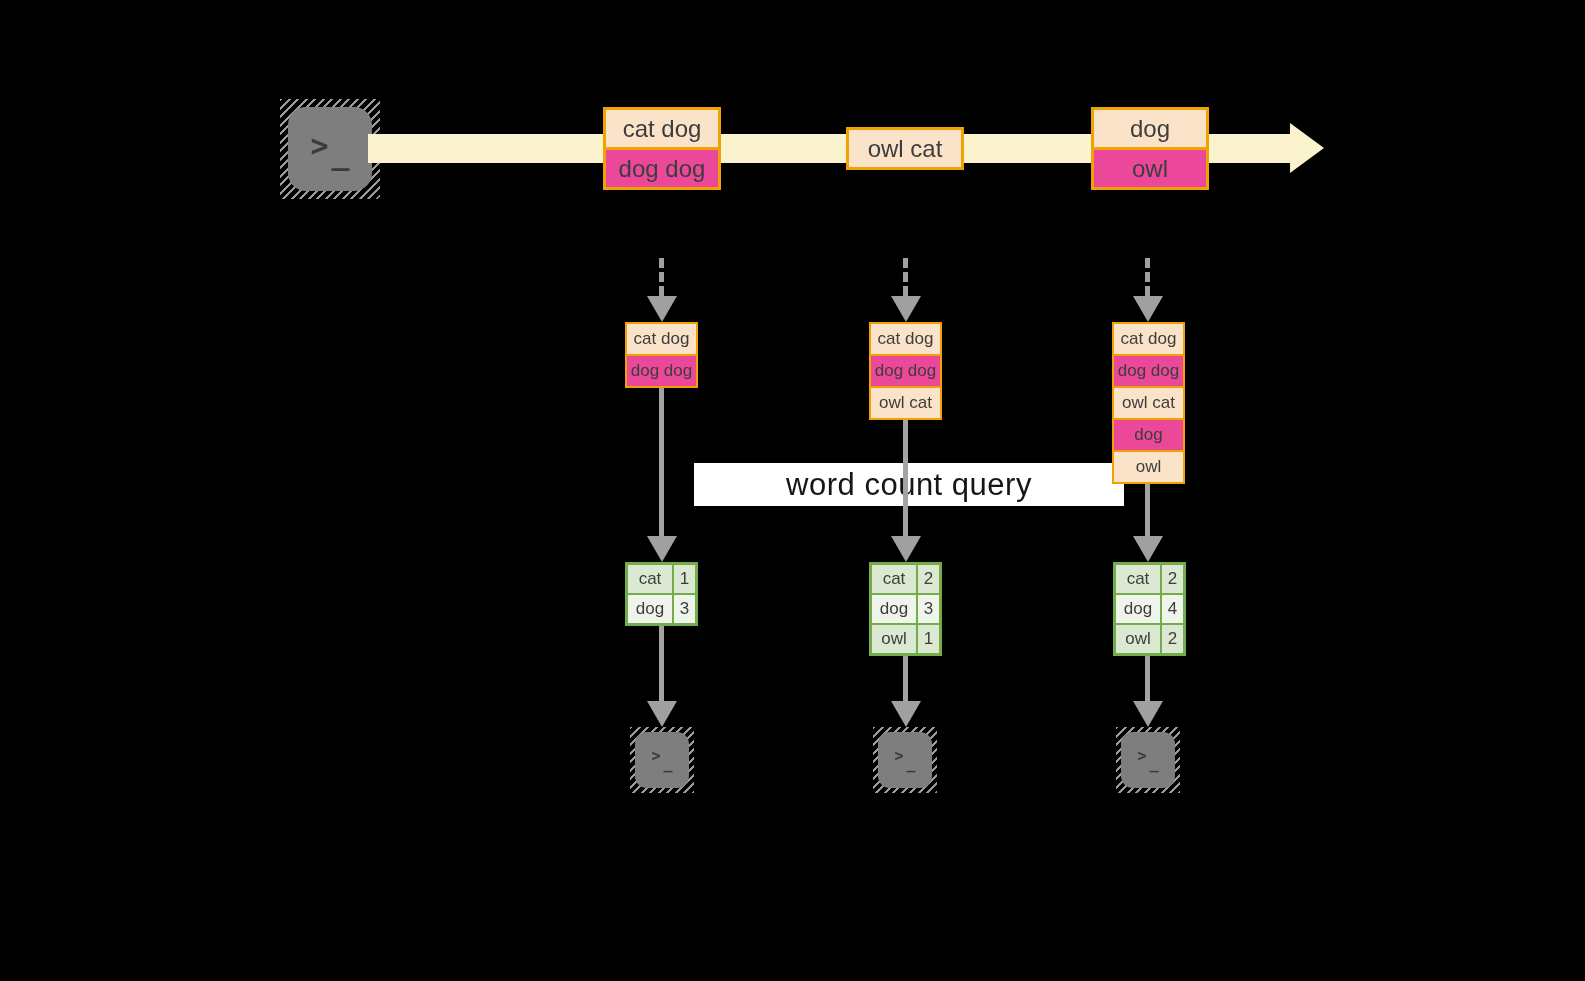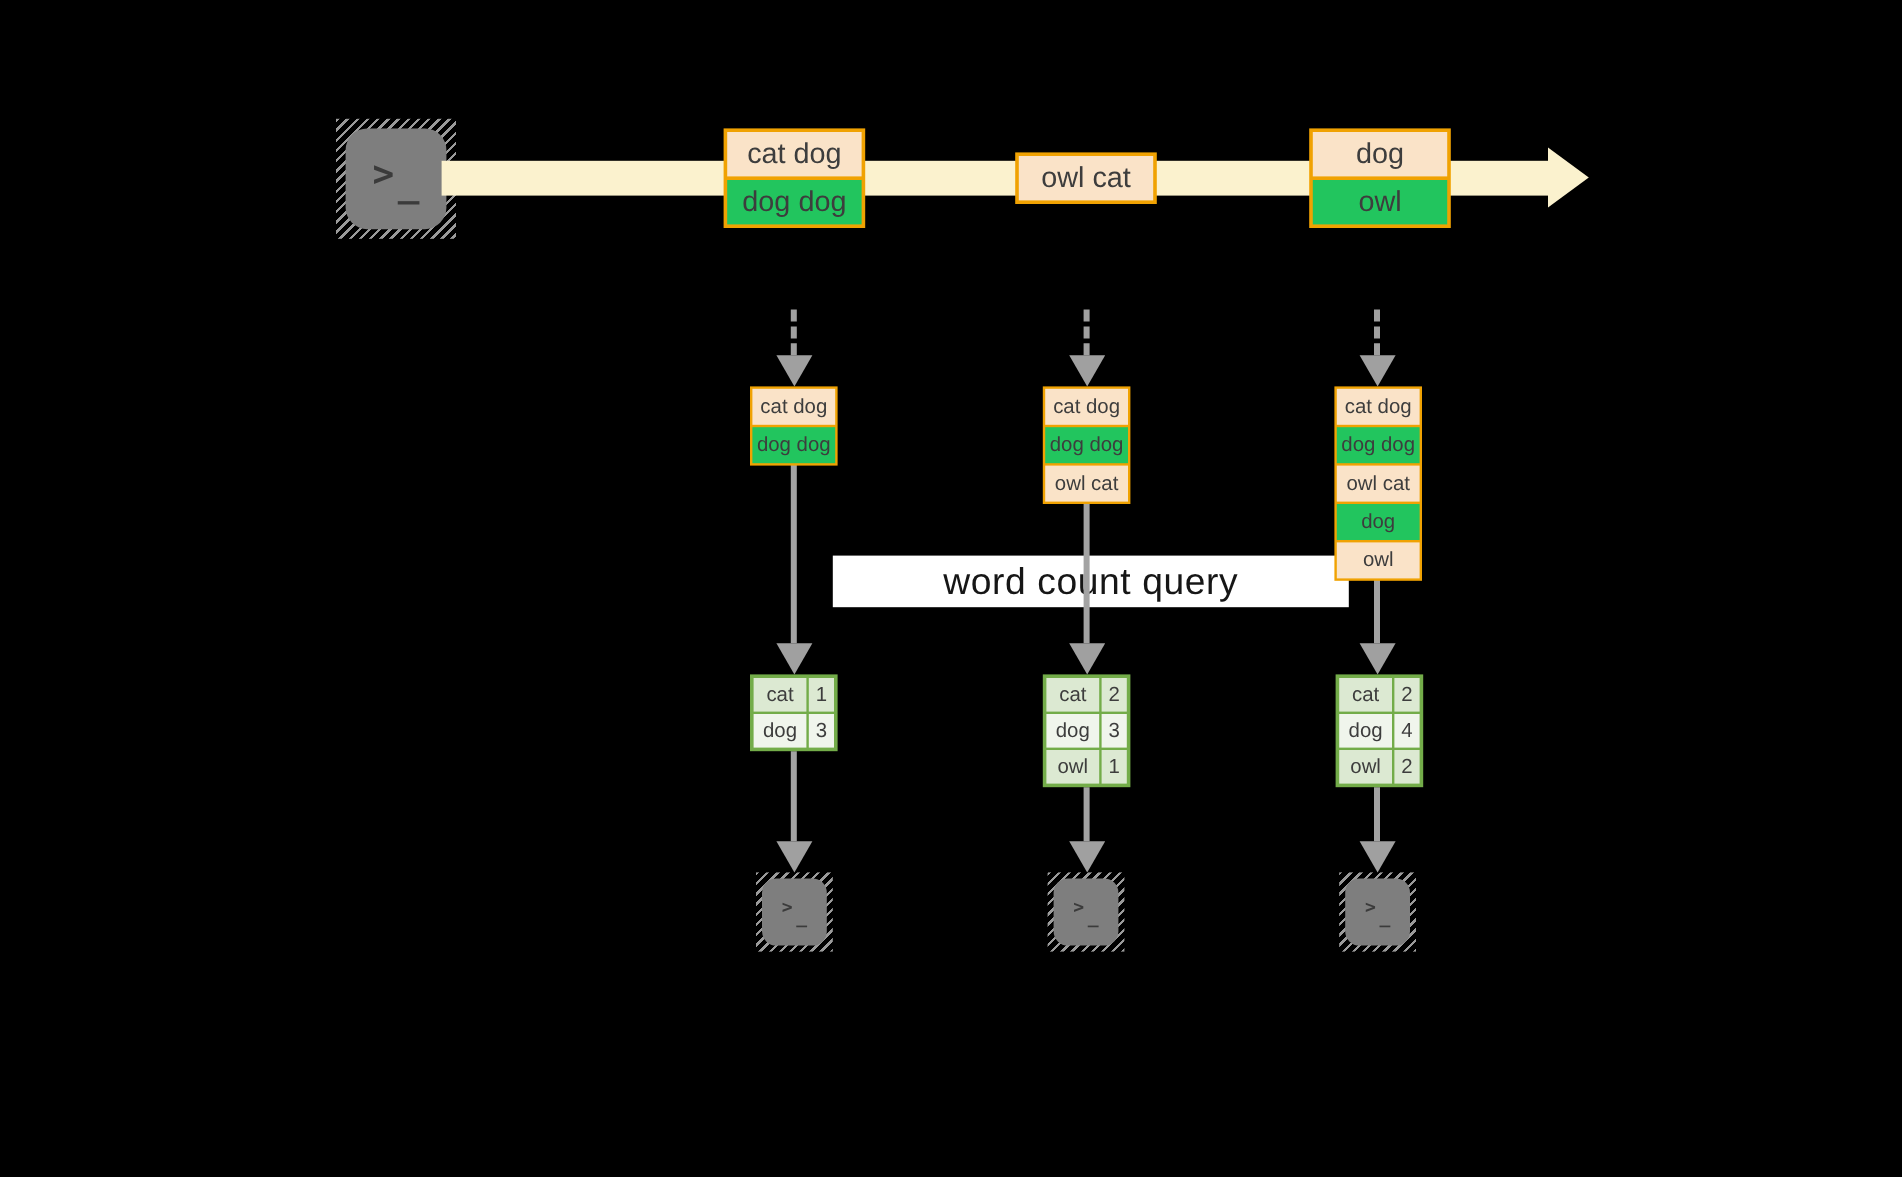--- a/index.html
+++ b/index.html
@@ -23,21 +23,21 @@
     border-left:34px solid #fbf2ce;}
   
   .obox{position:absolute;background:#f0a202;padding:3px;display:flex;flex-direction:column;
     gap:3px;z-index:5;box-sizing:border-box;}
   .obox-lg{width:118px;}
   .obox-lg .ocell{height:37px;line-height:37px;font-size:24px;}
   .obox-sm{width:73px;padding:2px;gap:2px;}
   .obox-sm .ocell{height:30px;line-height:30px;font-size:17px;}
   .ocell{text-align:center;white-space:nowrap;overflow:hidden;}
   .peach{background:#fae3c8;}
-  .cream{background:#22c55e;}
+  .cream{background:#ec4899;}
   
   .vdash{position:absolute;width:0;border-left:5px dashed #a0a0a0;z-index:3;}
   .vline{position:absolute;width:5px;background:#a3a3a3;z-index:3;}
   .ahead{position:absolute;width:0;height:0;z-index:3;
     border-left:15px solid rgba(0,0,0,0);border-right:15px solid rgba(0,0,0,0);
     border-top:26px solid #a0a0a0;}
   
   .qband{position:absolute;left:694px;top:463px;width:430px;height:43px;background:#ffffff;
     z-index:2;display:flex;align-items:center;justify-content:center;}
   .qband span{font-size:31px;color:#161616;letter-spacing:0.5px;}

